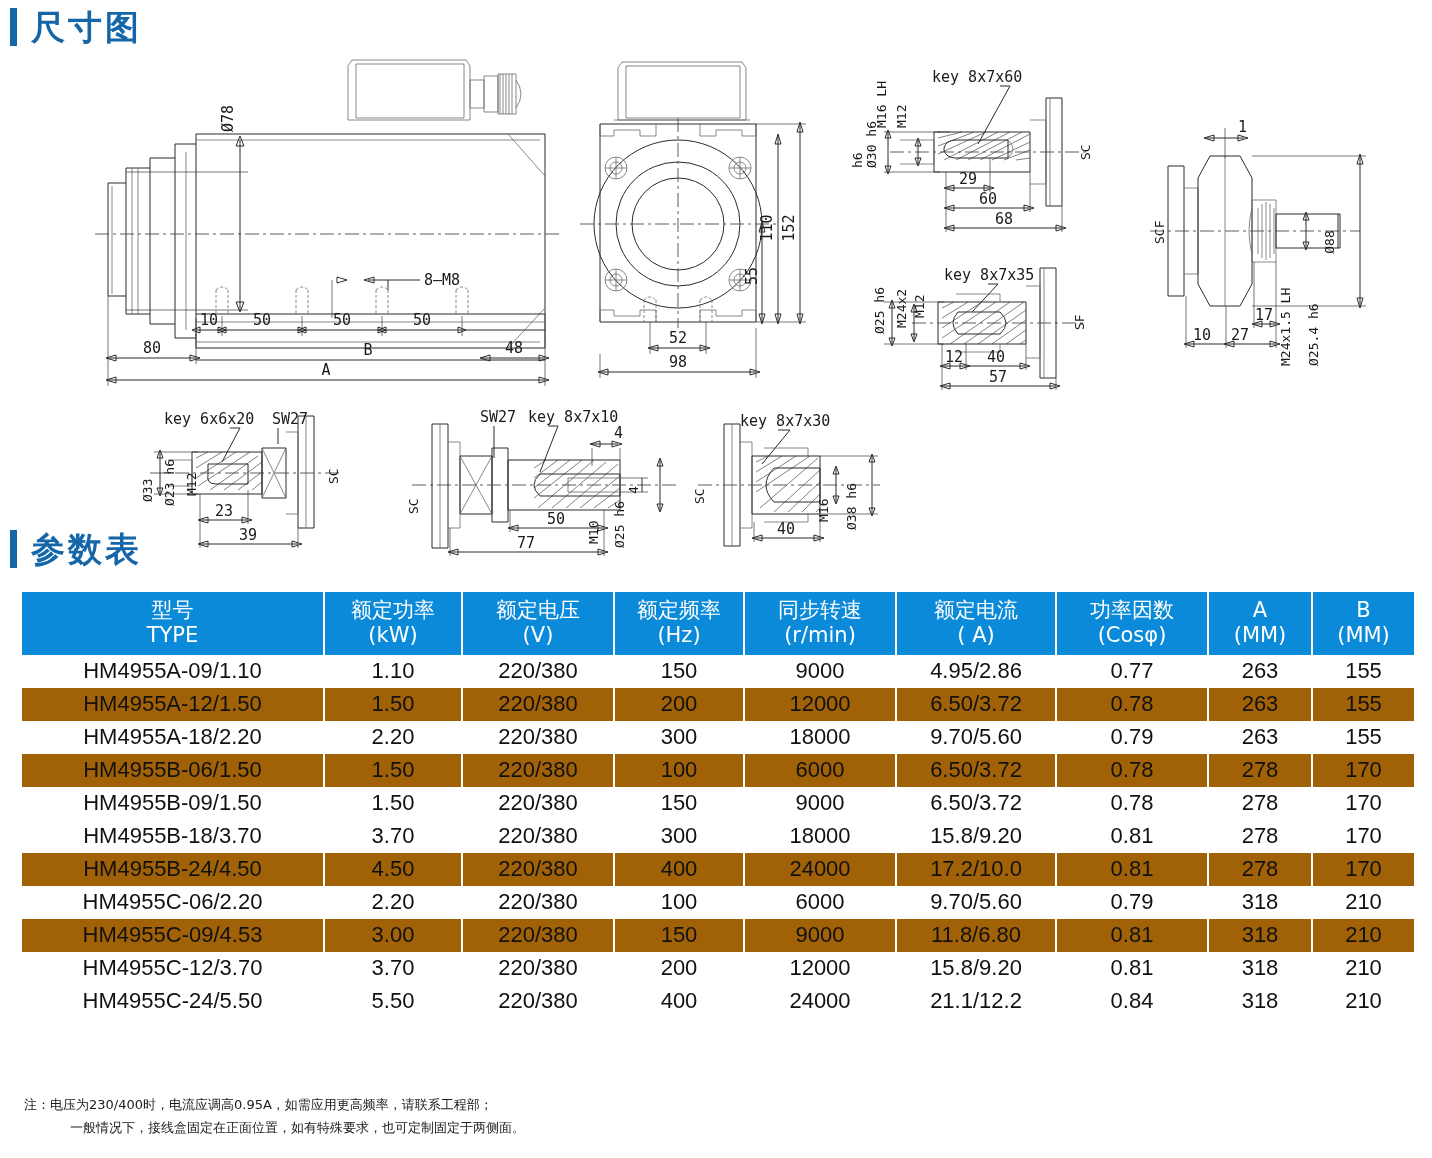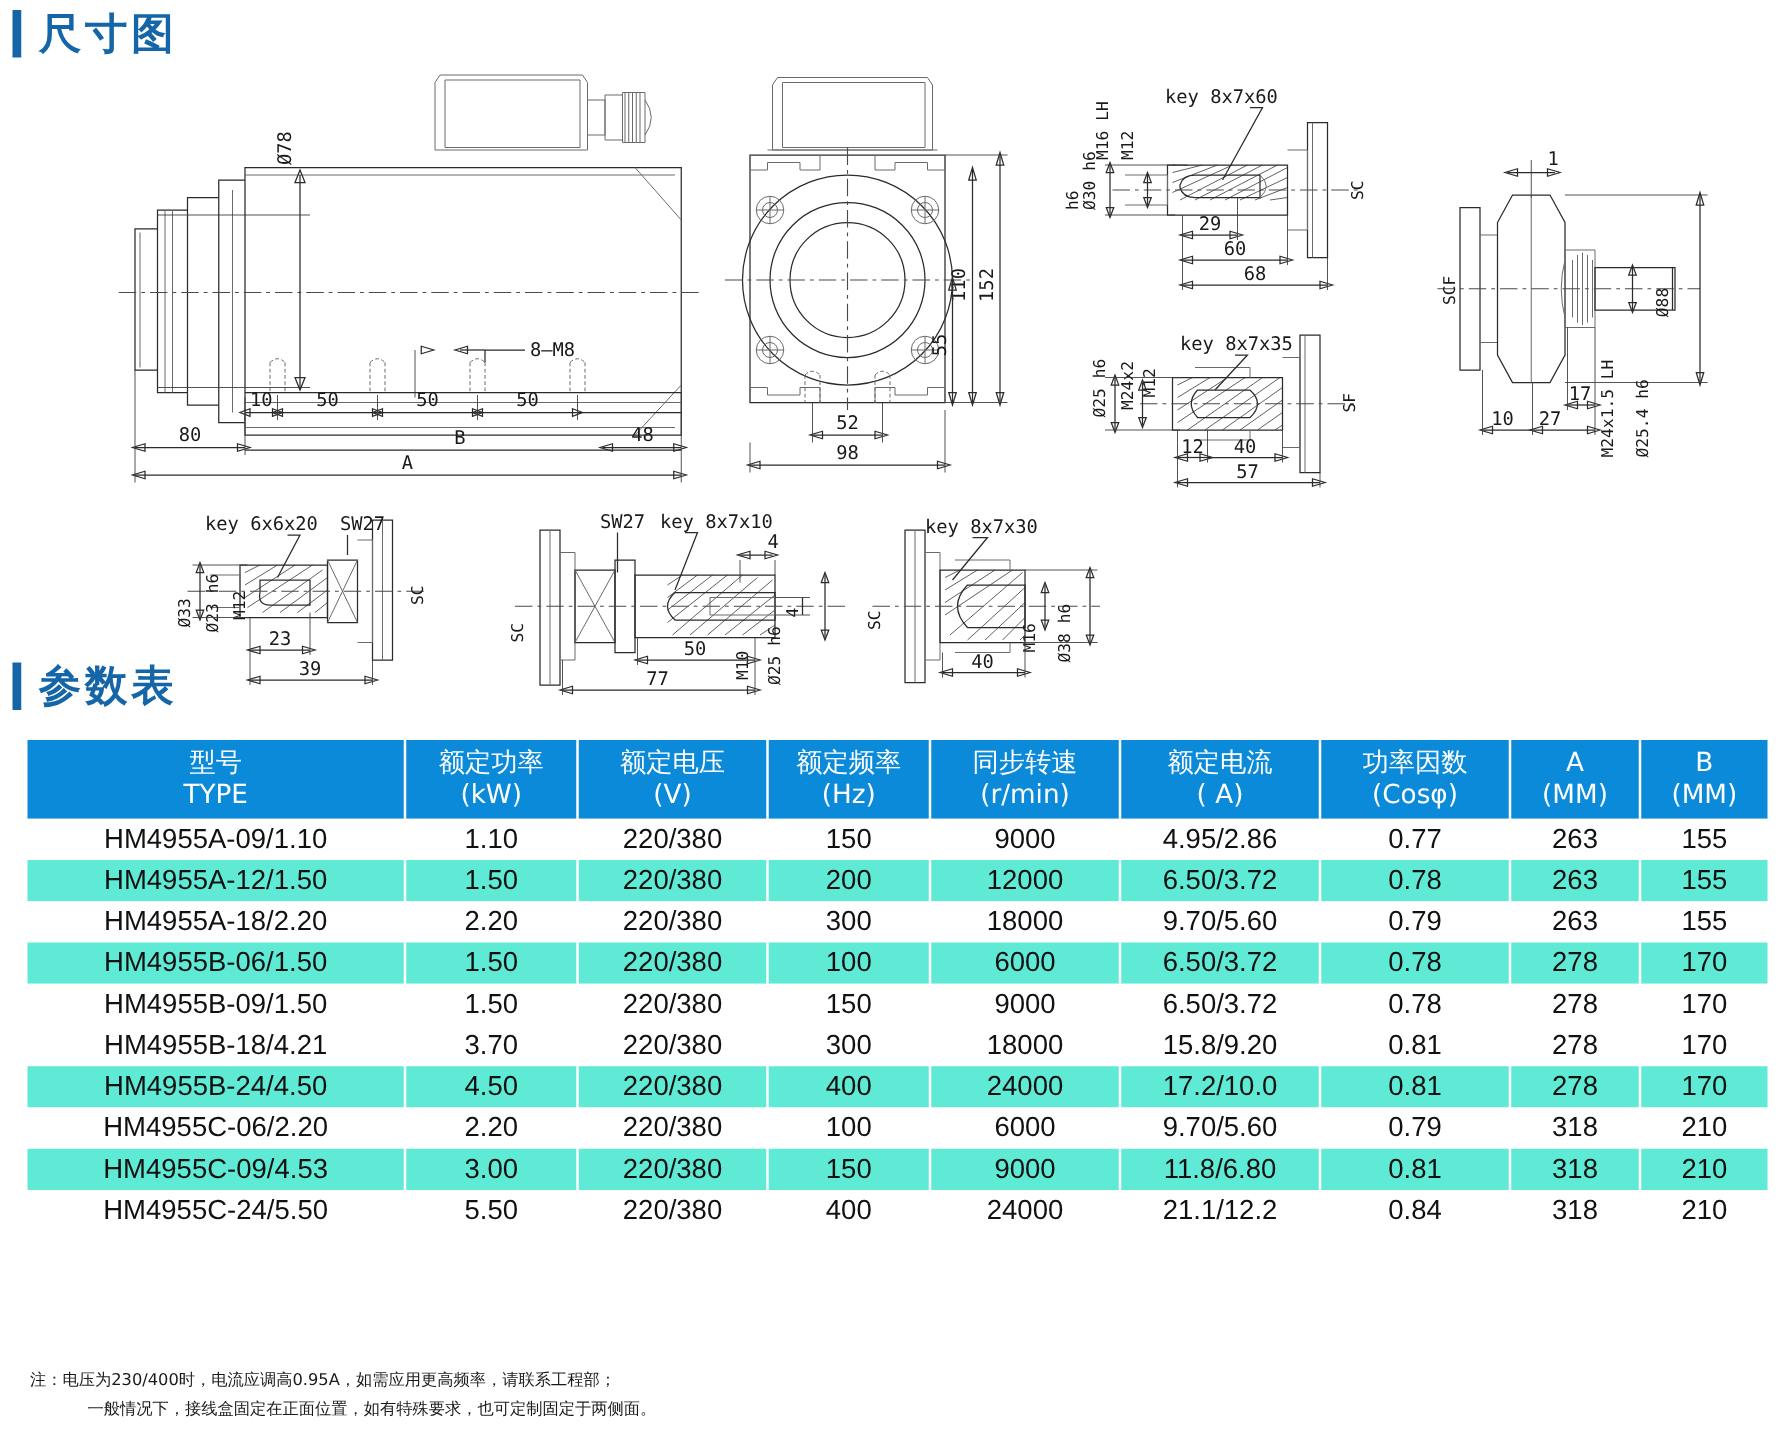--- a/index.html
+++ b/index.html
@@ -56,21 +56,21 @@
     font-size: 22px;
     color: #111;
     text-align: center;
     padding: 3px 2px 4px 2px;
     border-right: 2px solid #ffffff;
     white-space: nowrap;
     font-family: "Liberation Sans", "DejaVu Sans", sans-serif;
   }
   table.params td:last-child { border-right: none; text-align: center; }
   table.params tr.odd td { background: #ffffff; }
-  table.params tr.even td { background: #5eead4; }
+  table.params tr.even td { background: #a16207; }
   table.params td.type { text-align: center; letter-spacing: 0px; }
 
   
   .notes {
     position: absolute; left: 24px; top: 1094px; width: 1300px;
     font-size: 13px; color: #1a1a1a; line-height: 1.75;
     font-family: "DejaVu Sans", "Liberation Sans", sans-serif;
   }
   .notes .line2 { padding-left: 46px; }
 
@@ -627,21 +627,21 @@
             <td>1.50</td>
             <td>220/380</td>
             <td>150</td>
             <td>9000</td>
             <td>6.50/3.72</td>
             <td>0.78</td>
             <td>278</td>
             <td>170</td>
           </tr>
           <tr class="odd">
-            <td class="type">HM4955B-18/4.21</td>
+            <td class="type">HM4955B-18/3.70</td>
             <td>3.70</td>
             <td>220/380</td>
             <td>300</td>
             <td>18000</td>
             <td>15.8/9.20</td>
             <td>0.81</td>
             <td>278</td>
             <td>170</td>
           </tr>
           <tr class="even">
@@ -671,20 +671,31 @@
             <td>3.00</td>
             <td>220/380</td>
             <td>150</td>
             <td>9000</td>
             <td>11.8/6.80</td>
             <td>0.81</td>
             <td>318</td>
             <td>210</td>
           </tr>
           <tr class="odd">
+            <td class="type">HM4955C-12/3.70</td>
+            <td>3.70</td>
+            <td>220/380</td>
+            <td>200</td>
+            <td>12000</td>
+            <td>15.8/9.20</td>
+            <td>0.81</td>
+            <td>318</td>
+            <td>210</td>
+          </tr>
+          <tr class="odd">
             <td class="type">HM4955C-24/5.50</td>
             <td>5.50</td>
             <td>220/380</td>
             <td>400</td>
             <td>24000</td>
             <td>21.1/12.2</td>
             <td>0.84</td>
             <td>318</td>
             <td>210</td>
           </tr>

